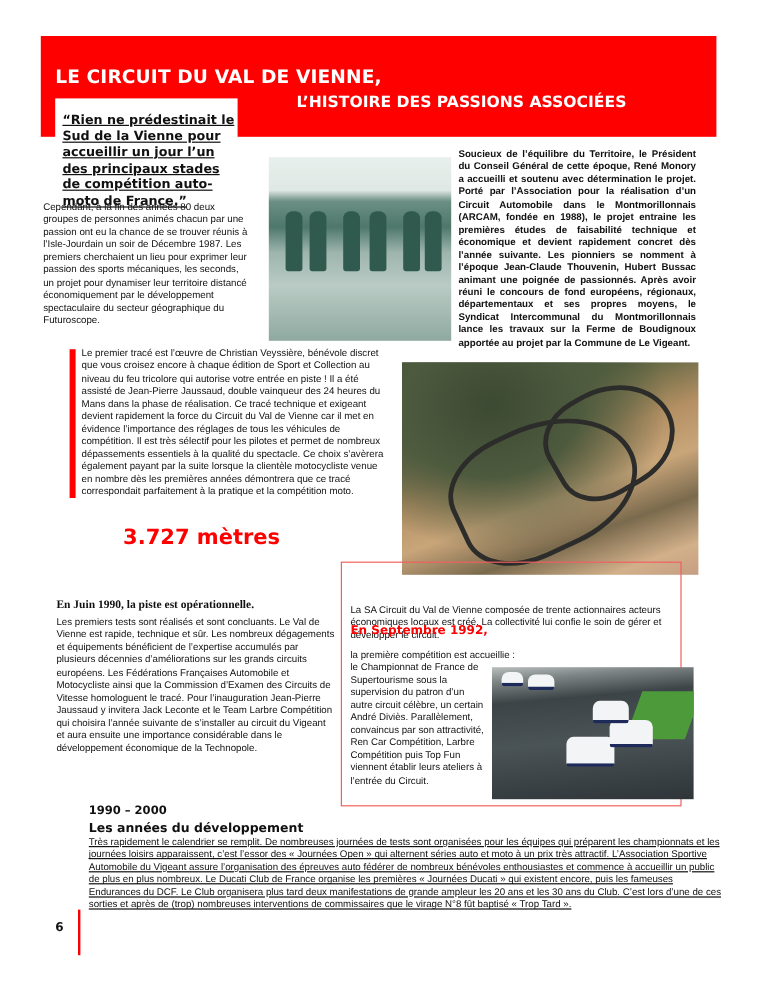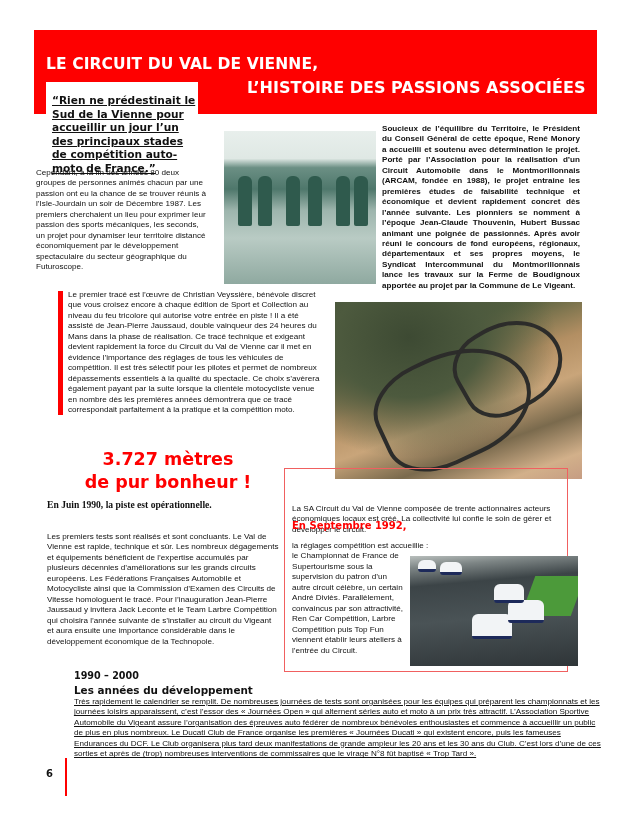--- a/index.html
+++ b/index.html
@@ -1,38 +1,38 @@
 <!DOCTYPE html>
 <html><head>
 <meta charset="utf-8">
 <style>
   html, body { margin: 0; padding: 0; background: #ffffff; }
   body { width: 632px; height: 830px; position: relative; overflow: hidden; font-family: "Liberation Sans", sans-serif; color: #111; }
   .abs { position: absolute; }
   .banner { left: 34px; top: 30px; width: 563px; height: 84px; background: #fe0000; }
   .title1 { left: 46px; top: 55px; color: #fff; font-weight: bold; font-size: 15.5px; letter-spacing: 0.1px; font-family: "DejaVu Sans", sans-serif; white-space: nowrap; }
-  .title2 { left: 247px; top: 78px; color: #fff; font-weight: bold; font-size: 16px; font-family: "DejaVu Sans", sans-serif; white-space: nowrap; }
+  .title2 { left: 247px; top: 78px; color: #fff; font-weight: bold; font-size: 13px; font-family: "DejaVu Sans", sans-serif; white-space: nowrap; }
   .quote-box { left: 46px; top: 82px; width: 146px; padding: 12px 0 0 6px; background: #fff; text-decoration: underline; }
   .quote { font-family: "DejaVu Sans", sans-serif; font-weight: bold; font-size: 10.6px; line-height: 13.6px; color: #111; margin: 0; }
   .para { font-size: 8.1px; line-height: 10.45px; margin: 0; color: #111; }
   .p-intro { left: 36px; top: 168px; width: 174px; text-align: left; }
   .p-right { left: 382px; top: 124px; width: 198px; text-align: justify; font-weight: bold; }
   .photo-people { left: 224px; top: 131px; width: 152px; height: 153px; background:
       linear-gradient(180deg, #e8efec 0%, #dfe8e4 18%, #6b8f84 24%, #4e776b 38%, #9db5ad 52%, #b9cbc4 70%, #8fa9a0 100%); }
   .person { position: absolute; bottom: 58px; width: 14px; height: 50px; background: #2f5a4d; border-radius: 6px 6px 2px 2px; }
   .redbar { left: 58px; top: 291px; width: 5px; height: 124px; background: #fe0000; }
   .p-trace { left: 68px; top: 290px; width: 256px; }
   .photo-circuit { left: 335px; top: 302px; width: 247px; height: 177px; background:
       radial-gradient(ellipse at 30% 20%, #3d4a33 0%, #4d5a3e 30%, transparent 60%),
       linear-gradient(160deg, #3f4b36 0%, #56613f 25%, #b38f63 45%, #c9a57a 60%, #7a6a4d 75%, #d2b08a 90%, #c69d83 100%); overflow: hidden; }
   .track { position: absolute; border: 4px solid #2c2c2a; border-radius: 40% 60% 50% 40%; }
-  .bigred { left: 68px; top: 448px; width: 200px; text-align: center; color: #fe0000; font-family: "DejaVu Sans", sans-serif; font-weight: bold; font-size: 17.5px; line-height: 23px; }
+  .bigred { left: 68px; top: 437px; width: 200px; text-align: center; color: #fe0000; font-family: "DejaVu Sans", sans-serif; font-weight: bold; font-size: 17.5px; line-height: 23px; }
   .subhead { font-family: "DejaVu Sans", sans-serif; font-weight: bold; font-size: 9.6px; color: #111; white-space: nowrap; }
   .h-juin { left: 47px; top: 499px; font-family: Liberation Serif, serif; }
-  .p-juin { left: 47px; top: 514px; width: 232px; margin-top: 18px; }
+  .p-juin { left: 47px; top: 514px; width: 232px; }
   .box { left: 284px; top: 468px; width: 282px; height: 202px; border: 1.5px solid #f06060; border-top-color: #f06060; }
   .p-sa { left: 292px; top: 464px; width: 272px; margin-top: 40px; }
   .h-sept { left: 292px; top: 520px; color: #fe0000; font-family: "DejaVu Sans", sans-serif; font-weight: bold; font-size: 10px; white-space: nowrap; }
   .p-sept { left: 292px; top: 541px; width: 165px; }
   .photo-cars { left: 410px; top: 556px; width: 168px; height: 110px; background:
       linear-gradient(175deg, #b9bfbd 0%, #7d8585 10%, #3c4447 25%, #4a5356 55%, #2f3538 100%); overflow: hidden; }
   .grass { position:absolute; right:0; top:20px; width:50px; height:40px; background:#4c9a3a; transform: skewX(-20deg); }
   .car { position: absolute; background: #f2f4f6; border-radius: 6px 6px 3px 3px; border-bottom: 3px solid #1d2a5a; }
   .h-decade1 { left: 74px; top: 670px; }
   .h-decade2 { left: 74px; top: 684px; font-size: 10.4px; text-align: center; }
@@ -67,31 +67,30 @@
 <div class="abs redbar"></div>
 <p class="abs para p-trace">Le premier tracé est l’œuvre de Christian Veyssière, bénévole discret que vous croisez encore à chaque édition de Sport et Collection au niveau du feu tricolore qui autorise votre entrée en piste ! Il a été assisté de Jean-Pierre Jaussaud, double vainqueur des 24 heures du Mans dans la phase de réalisation. Ce tracé technique et exigeant devient rapidement la force du Circuit du Val de Vienne car il met en évidence l’importance des réglages de tous les véhicules de compétition. Il est très sélectif pour les pilotes et permet de nombreux dépassements essentiels à la qualité du spectacle. Ce choix s’avèrera également payant par la suite lorsque la clientèle motocycliste venue en nombre dès les premières années démontrera que ce tracé correspondait parfaitement à la pratique et la compétition moto.</p>
 
 <div class="abs photo-circuit">
   <div class="track" style="left:40px; top:50px; width:150px; height:100px; transform: rotate(-25deg);"></div>
   <div class="track" style="left:120px; top:20px; width:100px; height:80px; transform: rotate(-30deg);"></div>
 </div>
 
 <div class="abs bigred">
   <div>3.727 mètres</div>
-  <div>de pur bonheur !</div>
 </div>
 
 <div class="abs subhead h-juin">En Juin 1990, la piste est opérationnelle.</div>
 <p class="abs para p-juin">Les premiers tests sont réalisés et sont concluants. Le Val de Vienne est rapide, technique et sûr. Les nombreux dégagements et équipements bénéficient de l’expertise accumulés par plusieurs décennies d’améliorations sur les grands circuits européens. Les Fédérations Françaises Automobile et Motocycliste ainsi que la Commission d’Examen des Circuits de Vitesse homologuent le tracé. Pour l’inauguration Jean-Pierre Jaussaud y invitera Jack Leconte et le Team Larbre Compétition qui choisira l’année suivante de s’installer au circuit du Vigeant et aura ensuite une importance considérable dans le développement économique de la Technopole.</p>
 
 <div class="abs box"></div>
 <p class="abs para p-sa">La SA Circuit du Val de Vienne composée de trente actionnaires acteurs économiques locaux est créé. La collectivité lui confie le soin de gérer et développer le circuit.</p>
 <div class="abs h-sept">En Septembre 1992,</div>
 <div class="abs para p-sept">
-  <div style="white-space:nowrap;">la réglages compétition est accueillie :</div>
+  <div style="white-space:nowrap;">la première compétition est accueillie :</div>
   <div style="width:112px;">le Championnat de France de Supertourisme sous la supervision du patron d’un autre circuit célèbre, un certain André Diviès. Parallèlement, convaincus par son attractivité, Ren Car Compétition, Larbre Compétition puis Top Fun viennent établir leurs ateliers à l’entrée du Circuit.</div>
 </div>
 
 <div class="abs photo-cars">
   <div class="grass"></div>
   <div class="car" style="left:62px; top:58px; width:40px; height:22px;"></div>
   <div class="car" style="left:98px; top:44px; width:36px; height:20px;"></div>
   <div class="car" style="left:84px; top:28px; width:30px; height:16px;"></div>
   <div class="car" style="left:30px; top:6px; width:22px; height:10px;"></div>
   <div class="car" style="left:8px; top:4px; width:18px; height:9px;"></div>

